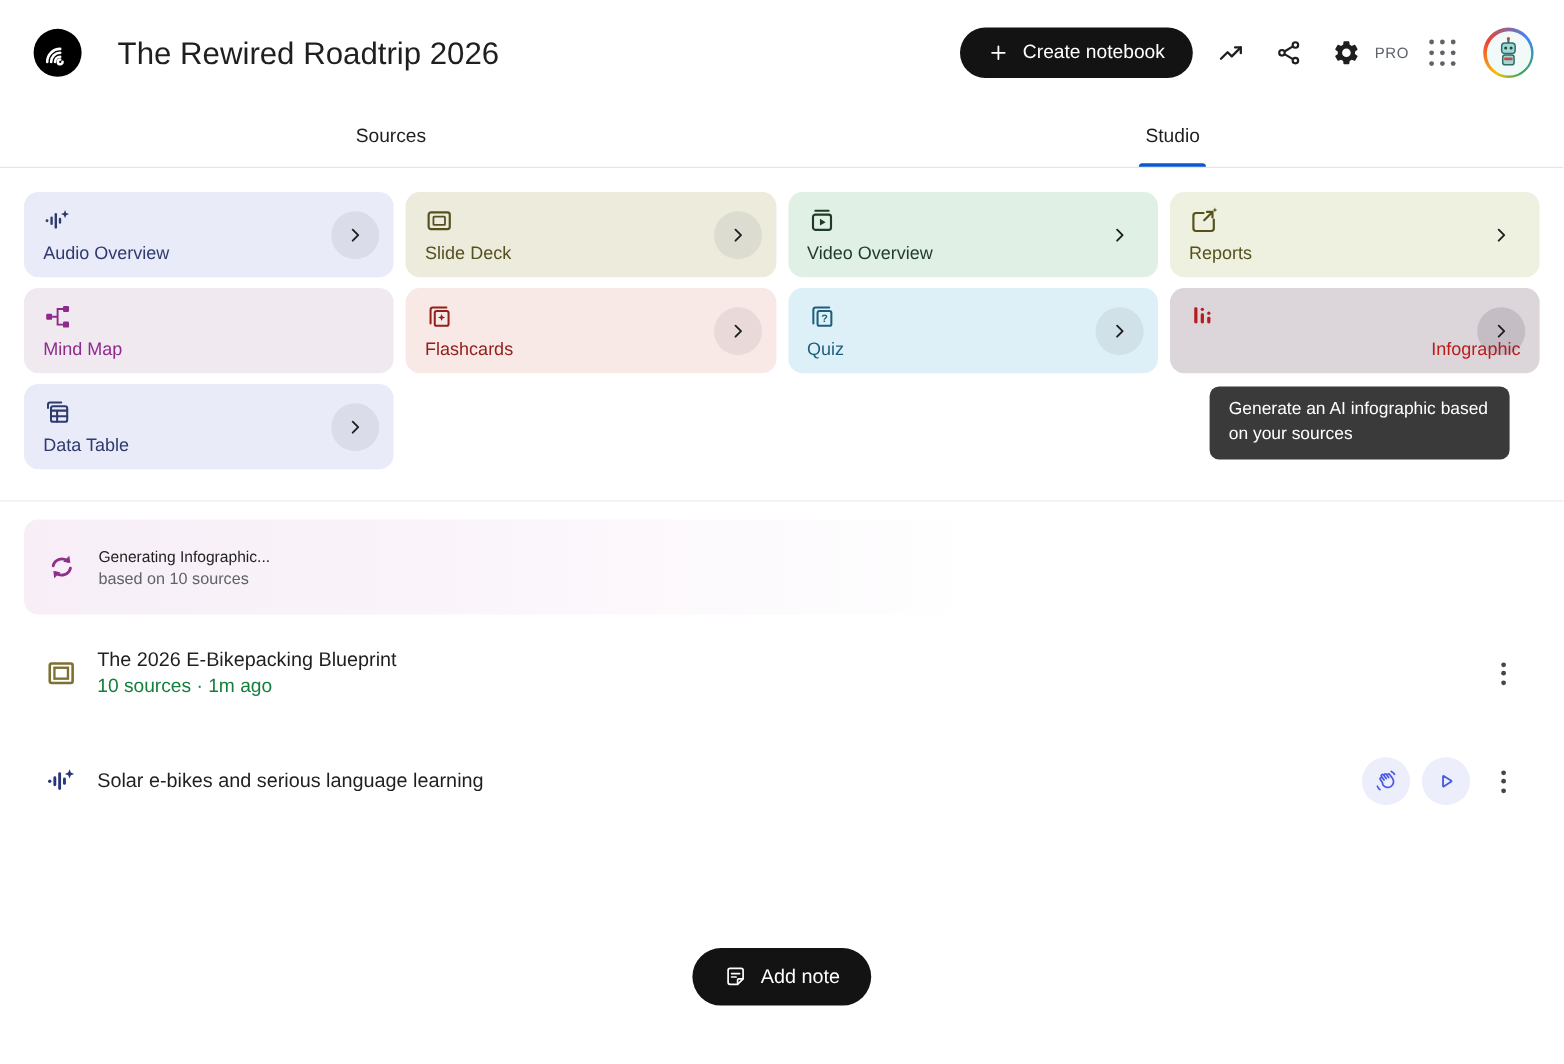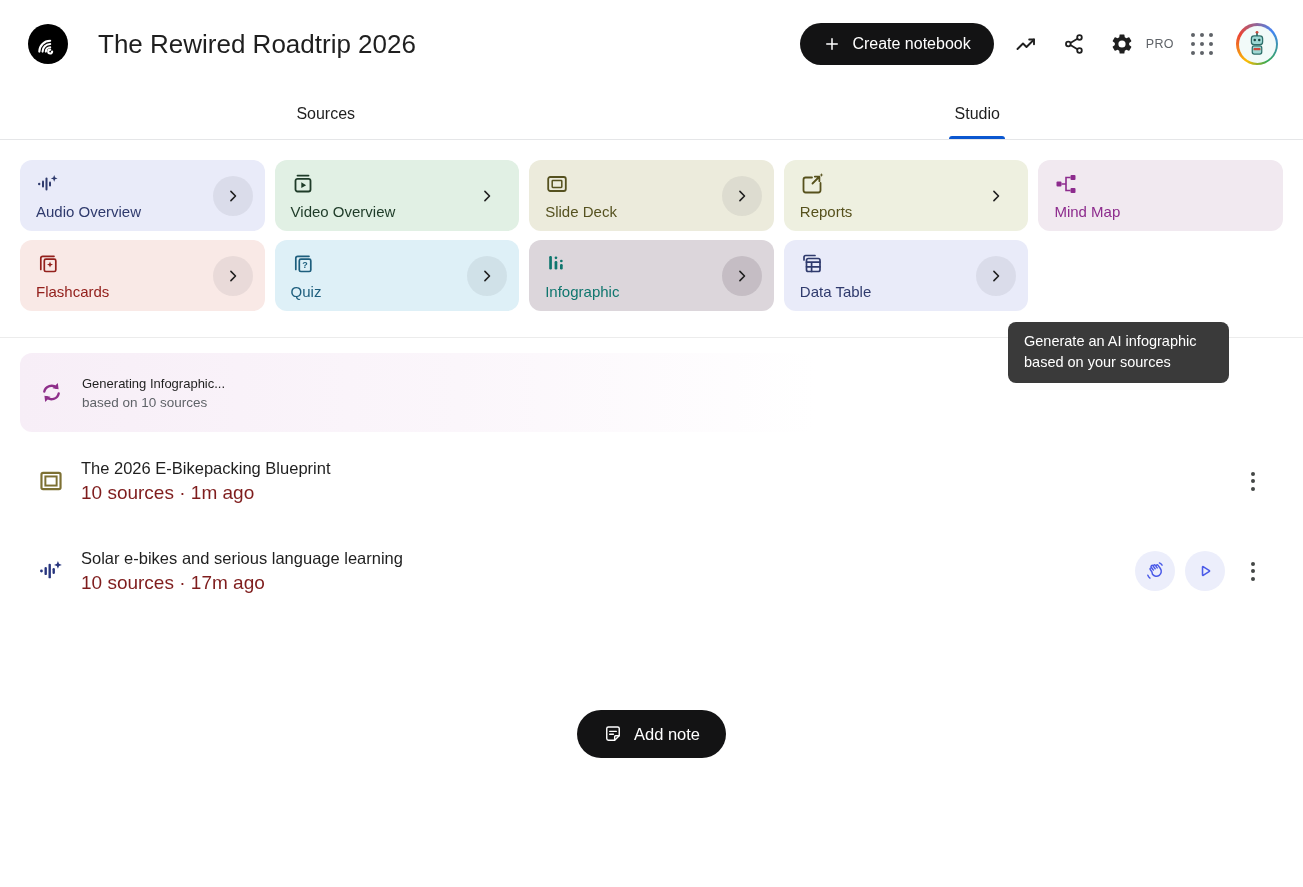--- a/index.html
+++ b/index.html
@@ -28,48 +28,48 @@
                   display:flex; align-items:center; justify-content:center; overflow:hidden; }
   
   .tabs { display:flex; height:52px; border-bottom:1px solid #e5e6e8; }
   .tab { flex:1; display:flex; align-items:center; justify-content:center; font-size:16px;
          color:#1f1f1f; position:relative; cursor:pointer; background:none; border:none; font-family:inherit; }
   .tab.active { font-weight:500; }
   .tab-underline { position:absolute; bottom:0; left:50%; transform:translateX(-50%);
                    width:56px; height:3px; border-radius:3px 3px 0 0; background:#0b57d0; }
   
   .content { padding:0 20px; }
-  .tool-grid { display:grid; grid-template-columns:repeat(5,1fr); gap:9px 10px; margin-top:20px; }
+  .tool-grid { display:grid; grid-template-columns:repeat(4,1fr); gap:9px 10px; margin-top:20px; }
   .card { position:relative; height:71px; border-radius:12px; padding:12px 16px; cursor:pointer;
           display:flex; flex-direction:column; justify-content:space-between; }
   .card svg.tool-ic { width:24px; height:24px; display:block; }
   .card .label { font-size:15px; font-weight:500; line-height:1; }
   .chev { position:absolute; right:12px; top:50%; transform:translateY(-50%); width:40px; height:40px;
           border-radius:50%; display:flex; align-items:center; justify-content:center; color:#1f1f1f; }
   .chev.circle { background:rgba(70,64,78,0.085); }
   .chev.circle.dark { background:rgba(55,44,54,0.14); }
   
-  .tooltip { position:absolute; left:1008px; top:322px; width:221px; background:#3a3a3a; color:#fff;
+  .tooltip { position:absolute; left:1008px; top:322px; width:250px; background:#3a3a3a; color:#fff;
              border-radius:8px; padding:9px 16px 11px; font-size:14.5px; line-height:1.42; z-index:9; }
   
   .full-divider { height:1px; background:#ececec; margin:26px -20px 0; }
   
   .generating { margin-top:15px; height:79px; width:63%; border-radius:12px; padding-left:18px;
                 display:flex; align-items:center; gap:17px;
                 background:linear-gradient(90deg,#f7eef7 0%,#fbf6fb 55%,rgba(255,255,255,0) 100%); }
   .gen-icon { color:#8e2f8a; flex:0 0 auto; display:flex; }
   .gen-title { font-size:13px; color:#1f1f1f; }
   .gen-sub { font-size:13.5px; color:#5f6368; margin-top:4px; }
   
   .artifact { display:flex; align-items:center; height:66px; padding:0 18px; cursor:pointer;justify-content:flex-end; }
   .artifact.first { margin-top:16px; }
   .artifact.second { margin-top:24px; }
   .art-icon { width:26px; height:26px; margin-right:17px; flex:0 0 auto; }
   .art-title { font-size:16.5px; color:#1f1f1f; }
-  .art-meta { font-size:19px; color:#7f1d1d; margin-top:4px; }
+  .art-meta { font-size:16px; color:#15803d; margin-top:4px; }
   .art-actions { margin-left:auto; display:flex; align-items:center; }
   .action-circle { width:40px; height:40px; border-radius:50%; background:#eceefb; color:#4a5ae8;
                    border:none; display:flex; align-items:center; justify-content:center; cursor:pointer; margin-left:10px; }
   .kebab { width:24px; height:40px; border:none; background:none; display:flex; flex-direction:column;
            align-items:center; justify-content:center; gap:3.5px; cursor:pointer; margin-left:16px; padding:0; }
   .kebab i { width:4px; height:4px; border-radius:50%; background:#444746; }
   
   .add-note-wrap { display:flex; justify-content:center; margin-top:106px; }
   .add-note { height:48px; border-radius:24px; background:#131314; color:#fff; border:none; cursor:pointer;
               display:flex; align-items:center; gap:11px; padding:0 26px; font-size:16.5px; font-weight:500;
@@ -183,45 +183,45 @@
         </g>
       </svg>
       <span class="label">Audio Overview</span>
       <span class="chev circle">
         <svg width="20" height="20" viewBox="0 0 24 24">
             <path d="M9.5 6.5 L15 12 l-5.5 5.5" fill="none" stroke="currentColor" stroke-width="1.9" stroke-linecap="round" stroke-linejoin="round"></path>
           </svg>
       </span>
     </div>
 
+    <div class="card" style="background-color: rgb(236, 235, 220); color: rgb(85, 81, 31);">
+      <svg class="tool-ic" viewBox="0 0 24 24">
+        <g fill="none" stroke="currentColor" stroke-width="1.8">
+          <rect x="3.2" y="5" width="17.6" height="14" rx="2"></rect>
+          <rect x="7.2" y="8.6" width="9.6" height="6.8" rx="0.6" stroke-width="1.5"></rect>
+        </g>
+      </svg>
+      <span class="label">Slide Deck</span>
+      <span class="chev circle">
+        <svg width="20" height="20" viewBox="0 0 24 24">
+            <path d="M9.5 6.5 L15 12 l-5.5 5.5" fill="none" stroke="currentColor" stroke-width="1.9" stroke-linecap="round" stroke-linejoin="round"></path>
+          </svg>
+      </span>
+    </div>
+
     <div class="card" style="background-color: rgb(225, 240, 228); color: rgb(30, 59, 40);">
       <svg class="tool-ic" viewBox="0 0 24 24">
         <g fill="none" stroke="currentColor" stroke-width="1.8">
           <path d="M6.5 3.6 h11" stroke-linecap="round"></path>
           <rect x="4.5" y="6.8" width="15" height="12.7" rx="2"></rect>
         </g>
         <path d="M10.3 10.3 l4.8 2.85 -4.8 2.85z" fill="currentColor"></path>
       </svg>
       <span class="label">Video Overview</span>
       <span class="chev">
-        <svg width="20" height="20" viewBox="0 0 24 24">
-            <path d="M9.5 6.5 L15 12 l-5.5 5.5" fill="none" stroke="currentColor" stroke-width="1.9" stroke-linecap="round" stroke-linejoin="round"></path>
-          </svg>
-      </span>
-    </div>
-
-    <div class="card" style="background-color: rgb(236, 235, 220); color: rgb(85, 81, 31);">
-      <svg class="tool-ic" viewBox="0 0 24 24">
-        <g fill="none" stroke="currentColor" stroke-width="1.8">
-          <rect x="3.2" y="5" width="17.6" height="14" rx="2"></rect>
-          <rect x="7.2" y="8.6" width="9.6" height="6.8" rx="0.6" stroke-width="1.5"></rect>
-        </g>
-      </svg>
-      <span class="label">Slide Deck</span>
-      <span class="chev circle">
         <svg width="20" height="20" viewBox="0 0 24 24">
             <path d="M9.5 6.5 L15 12 l-5.5 5.5" fill="none" stroke="currentColor" stroke-width="1.9" stroke-linecap="round" stroke-linejoin="round"></path>
           </svg>
       </span>
     </div>
 
     <div class="card" style="background-color: rgb(238, 240, 224); color: rgb(86, 81, 28);">
       <svg class="tool-ic" viewBox="0 0 24 24">
         <g fill="none" stroke="currentColor" stroke-width="1.8" stroke-linecap="round" stroke-linejoin="round">
           <path d="M20.5 11 V18.3 a2.2 2.2 0 0 1 -2.2 2.2 H5.7 a2.2 2.2 0 0 1 -2.2 -2.2 V7.7 a2.2 2.2 0 0 1 2.2 -2.2 H12"></path>
@@ -276,21 +276,21 @@
         <text x="14.1" y="16.4" text-anchor="middle" font-size="9" font-weight="bold" fill="currentColor" font-family="Liberation Sans, sans-serif">?</text>
       </svg>
       <span class="label">Quiz</span>
       <span class="chev circle">
         <svg width="20" height="20" viewBox="0 0 24 24">
             <path d="M9.5 6.5 L15 12 l-5.5 5.5" fill="none" stroke="currentColor" stroke-width="1.9" stroke-linecap="round" stroke-linejoin="round"></path>
           </svg>
       </span>
     </div>
 
-    <div class="card" style="background-color: rgb(220, 214, 219); color: #0f766e;">
+    <div class="card" style="background-color: rgb(220, 214, 219); color: #b91c1c; text-align: right;">
       <svg class="tool-ic" viewBox="0 0 24 24">
         <g fill="currentColor">
           <rect x="4.2" y="4" width="2.7" height="13.5" rx="1.2"></rect>
           <rect x="9.6" y="9" width="2.7" height="8.5" rx="1.2"></rect>
           <circle cx="10.95" cy="5.8" r="1.35"></circle>
           <rect x="15" y="12" width="2.7" height="5.5" rx="1.2"></rect>
           <circle cx="16.35" cy="9" r="1.35"></circle>
         </g>
       </svg>
       <span class="label">Infographic</span>
@@ -363,21 +363,20 @@
       <g fill="currentColor">
         <circle cx="3.2" cy="12" r="1.3"></circle>
         <rect x="6" y="8.2" width="2.2" height="7.6" rx="1.1"></rect>
         <rect x="9.7" y="5.2" width="2.2" height="13.6" rx="1.1"></rect>
         <rect x="13.4" y="9.2" width="2.2" height="5.6" rx="1.1"></rect>
         <path d="M18.4 2.8 l1 2.6 2.6 1 -2.6 1 -1 2.6 -1-2.6 -2.6-1 2.6-1z"></path>
       </g>
     </svg>
     <div>
       <div class="art-title">Solar e-bikes and serious language learning</div>
-      <div class="art-meta">10 sources · 17m ago</div>
     </div>
     <div class="art-actions">
       <button class="action-circle">
         <svg width="22" height="22" viewBox="0 0 24 24">
           <g fill="none" stroke="currentColor" stroke-width="1.6" stroke-linecap="round" stroke-linejoin="round">
             <path d="M8.6 12.9 L6.8 10.4 a1.2 1.2 0 0 1 1.95-1.4 l1.45 2 -2.3-3.2 a1.2 1.2 0 0 1 1.95-1.4 l2.3 3.2 -1.7-2.35 a1.2 1.2 0 0 1 1.95-1.4 l2 2.8 -1-1.4 a1.2 1.2 0 0 1 1.95-1.4 l2.5 3.45 a5.3 5.3 0 0 1 -8.6 6.2 z"></path>
             <path d="M4.2 16.6 a6.8 6.8 0 0 0 2.3 3.1"></path>
             <path d="M16.8 3.2 a6.8 6.8 0 0 1 2.9 2.5"></path>
           </g>
         </svg>

